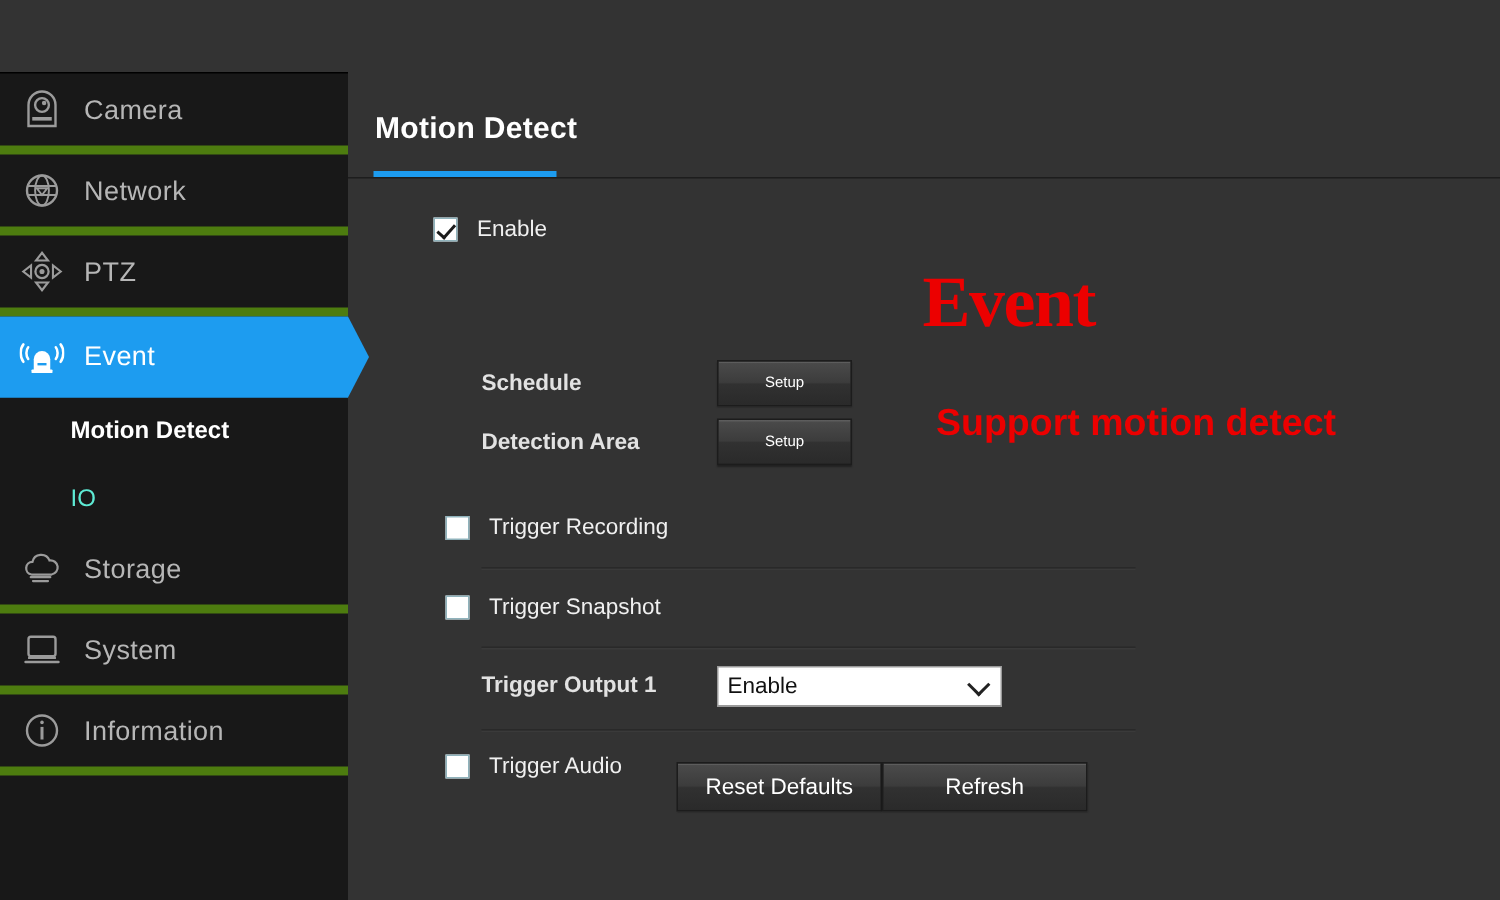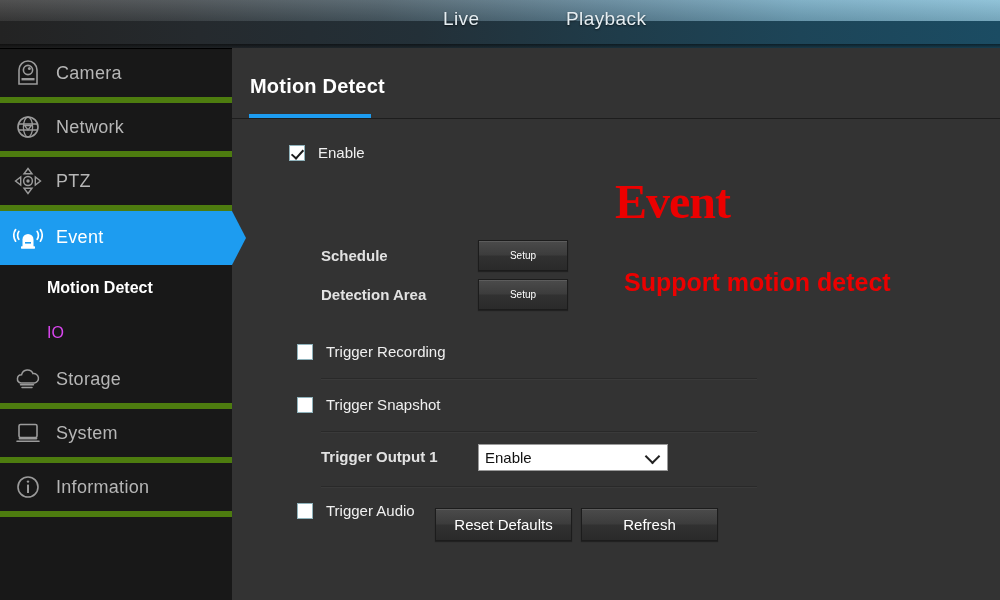--- a/index.html
+++ b/index.html
@@ -79,21 +79,21 @@
     border-bottom: 27px solid transparent;
     border-left: 14px solid #1d9cf0;
   }
   .sub-item {
     height: 45px; display: flex; align-items: center;
     padding-left: 47px;
     cursor: pointer;
   }
   .sub-item .sublbl { font-size: 16px; }
   .sub-item.active .sublbl { color: #ffffff; font-weight: bold; }
-  .sub-item .sublbl.dim { color: #d946ef; }
+  .sub-item .sublbl.dim { color: #5eead4; }
 
   svg.nav-svg { display: block; }
 
   
   .content {
     position: absolute; left: 232px; top: 48px; width: 768px; height: 552px;
     background: #333333;
   }
   .page-title {
     position: absolute; left: 18px; top: 27px;
@@ -152,45 +152,36 @@
   .sel .chev {
     position: absolute; right: 9px; top: 50%;
     width: 11px; height: 11px; margin-top: -7px;
     border: solid #222; border-width: 0 2.6px 2.6px 0;
     transform: rotate(45deg);
   }
 
   .divider { height: 1px; background: #292929; box-shadow: 0 1px 0 #3a3a3a; }
 
   
-  .actions { position: absolute; left: 203px; top: 460px; display: flex; gap: 9px; }
+  .actions { position: absolute; left: 219px; top: 460px; display: flex; }
   .btn-action { width: 137px; height: 33px; font-size: 15px; }
 
   
   .anno {
     position: absolute; color: #ec0000; font-weight: bold;
     white-space: nowrap;
   }
   .anno-event { left: 615px; top: 174px; font-size: 48px; font-family: "Liberation Serif", serif; letter-spacing: -1px; }
   .anno-support { left: 615px; top: 268px; font-size: 25px; font-family: "Liberation Sans", sans-serif; margin-left: 9px; }
 </style>
 </head>
 <body>
 
 <div id="app">
 
-  <div class="topbar">
-    <div class="topbar-upper"></div>
-    <div class="topbar-lower"></div>
-    <div class="topbar-shadow"></div>
-    <div class="toptabs">
-      <div class="toptab live">Live</div>
-      <div class="toptab playback">Playback</div>
-    </div>
-  </div>
 
   <div class="sidebar">
 
     <div class="nav-item">
       <span class="ico">
         <svg class="nav-svg" width="24" height="26" viewBox="0 0 24 26">
           <path d="M3 10a9 9 0 0 1 18 0v14H3z" fill="none" stroke="#9b9b9b" stroke-width="1.6"></path>
           <circle cx="12" cy="10" r="4.6" fill="none" stroke="#9b9b9b" stroke-width="1.6"></circle>
           <circle cx="13.4" cy="8.6" r="1.5" fill="#9b9b9b"></circle>
           <rect x="5.5" y="18" width="13" height="2.4" fill="#9b9b9b"></rect>

